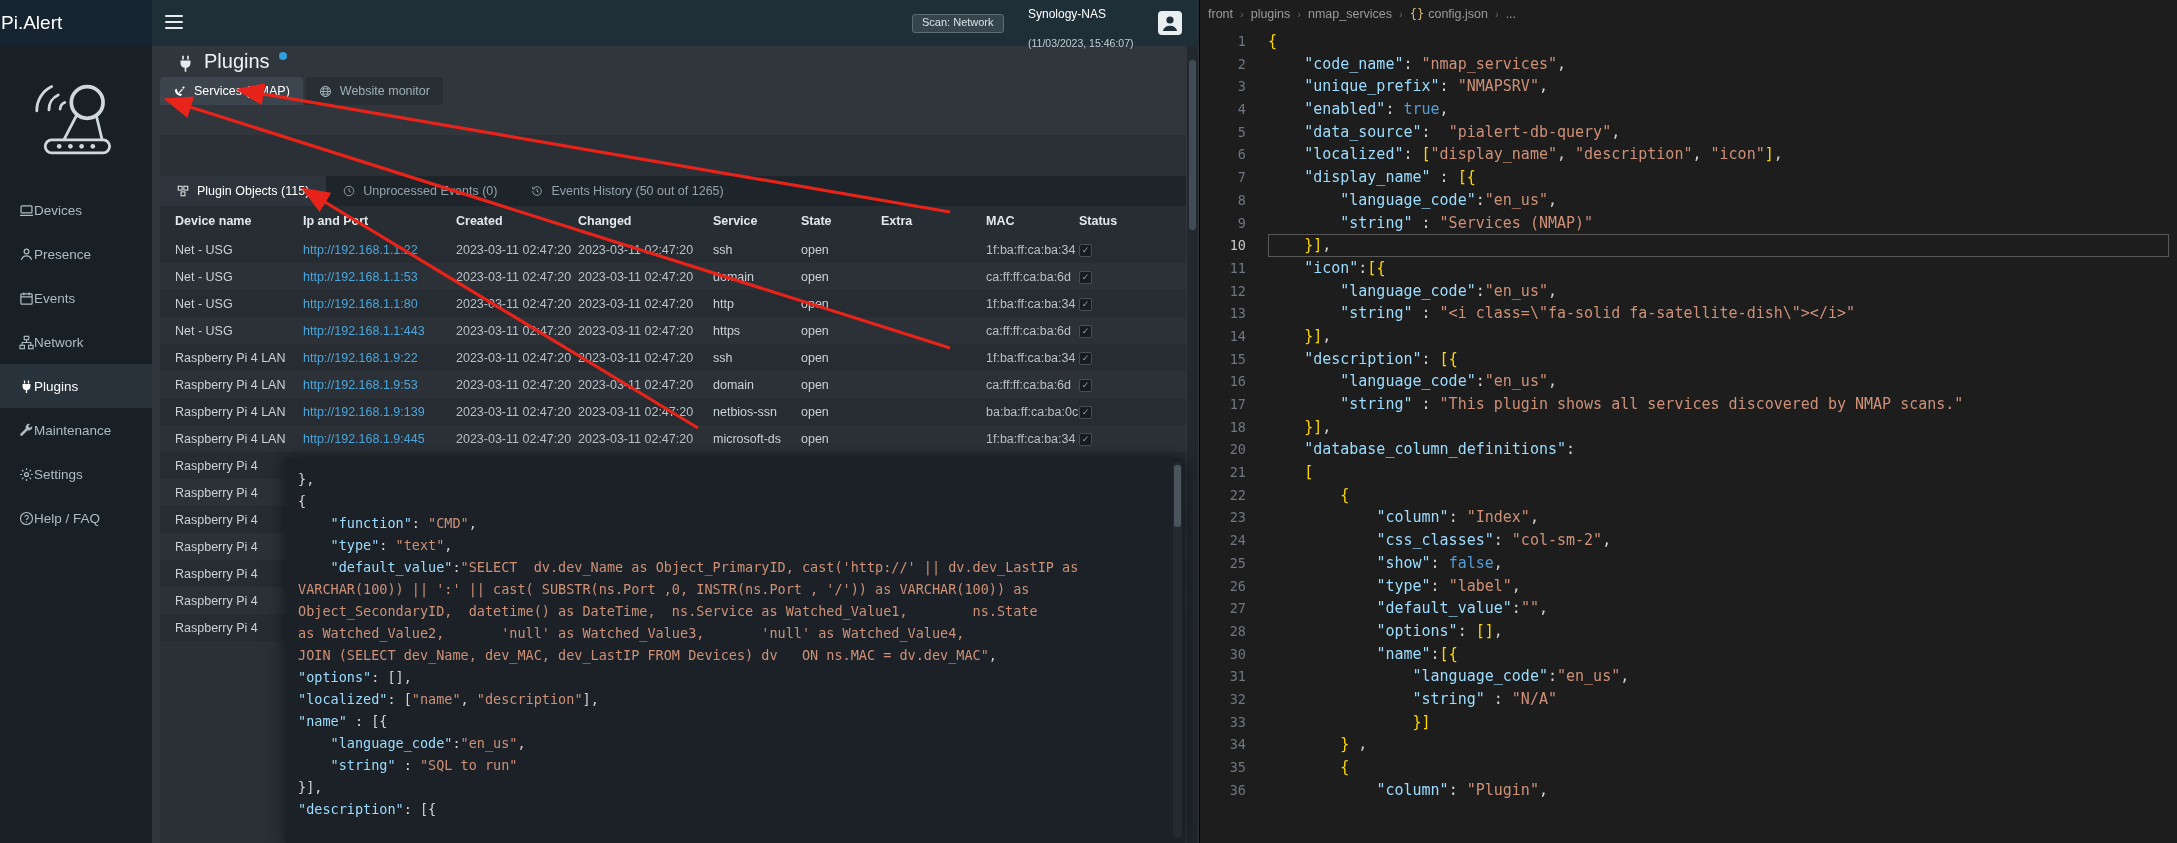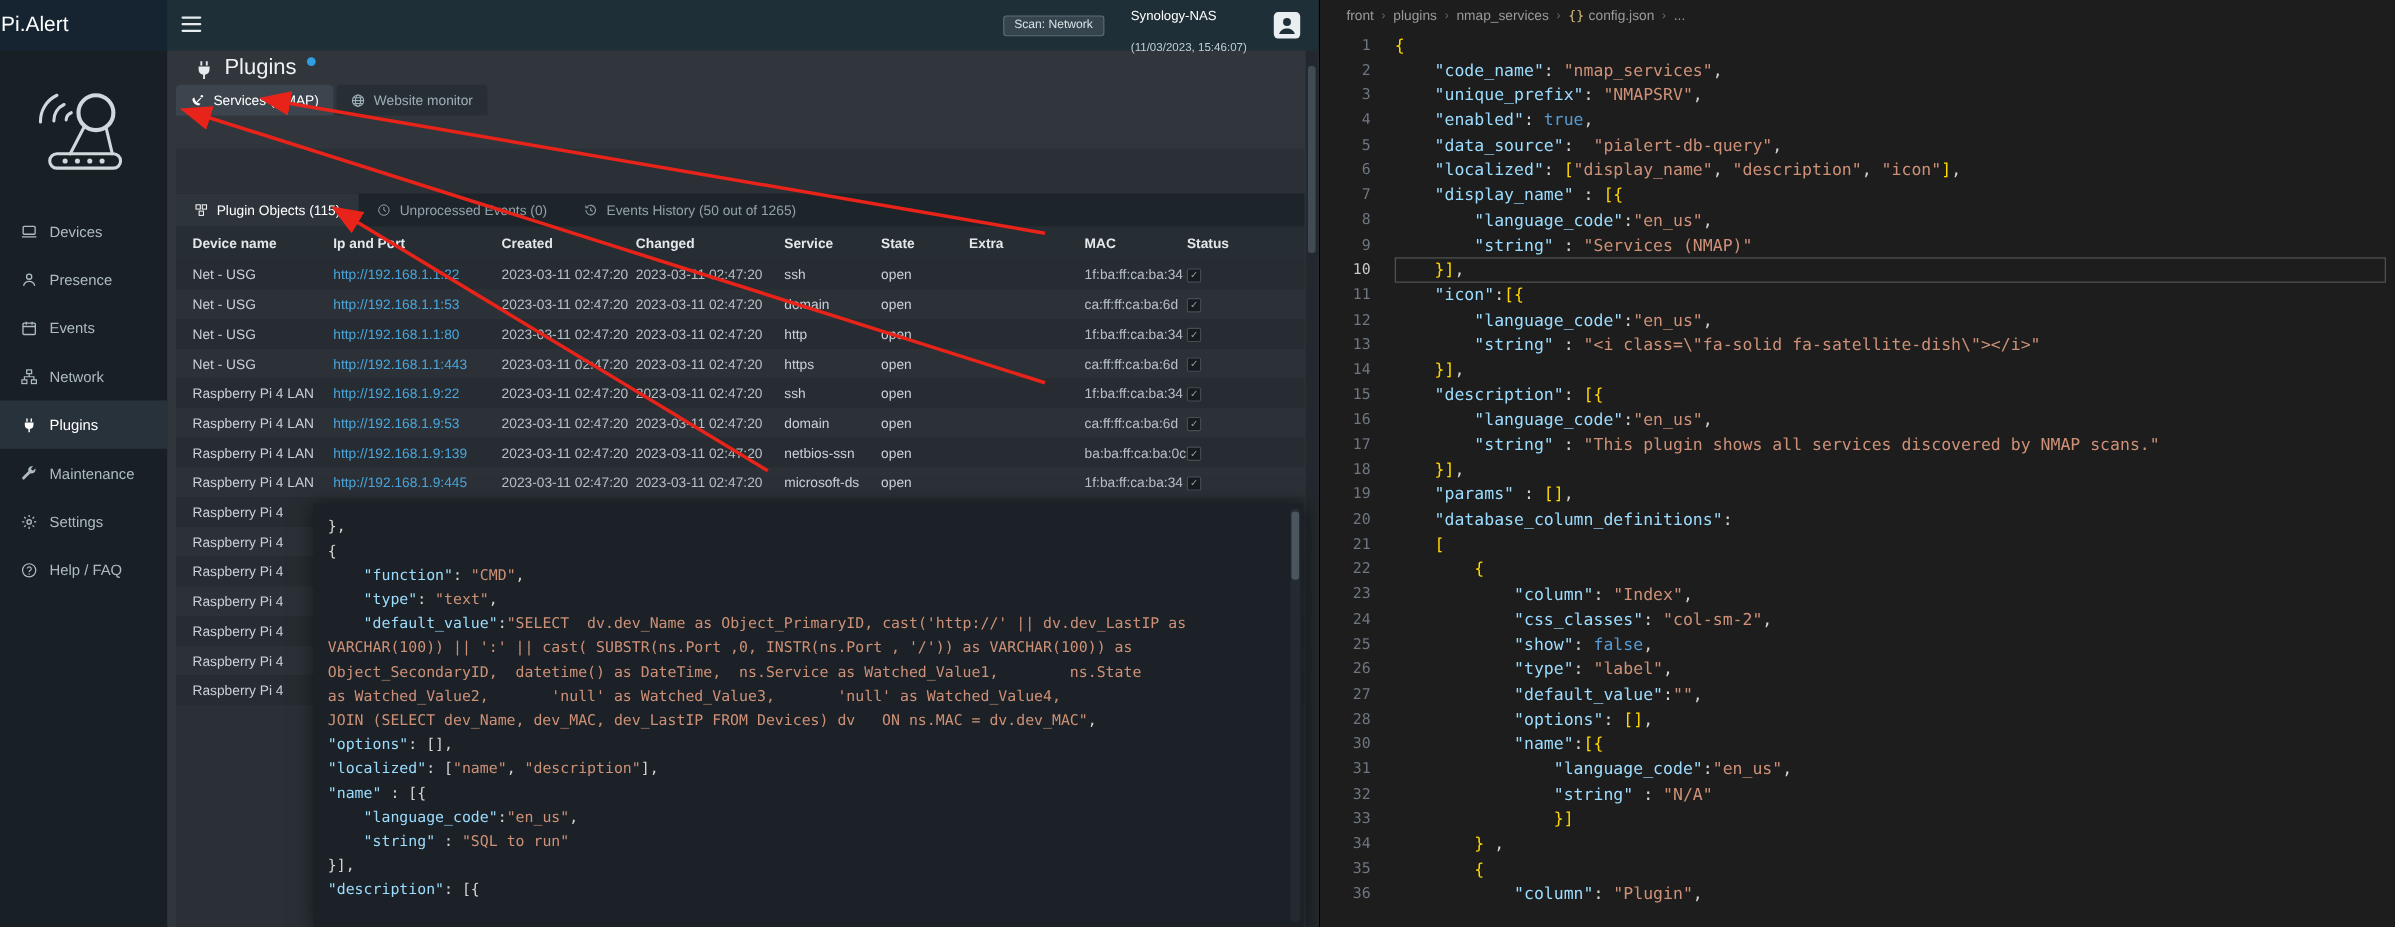--- a/index.html
+++ b/index.html
@@ -14,21 +14,21 @@
   .hamburger span{display:block;height:2px;background:#e6edf1;margin-bottom:4px;border-radius:1px}
   .scan-badge{position:absolute;left:912px;top:14px;height:19px;padding:1px 9px;font-size:11px;color:#d8e2e7;background:#36454d;border:1px solid #5d6d76;border-radius:3px;white-space:nowrap}
   .host{position:absolute;left:1028px;top:7px;color:#fff}
   .host .hn{font-size:12px;font-weight:normal}
   .host .ht{font-size:10.5px;color:#c3ced4;margin-top:16px}
   .user-ic{position:absolute;left:1157px;top:10px;width:26px;height:26px;cursor:pointer}
 
   .sidebar{position:absolute;left:0;top:46px;width:152px;height:797px;background:#182026}
   .logo{height:142px;display:flex;align-items:center;justify-content:center;padding-top:12px}
   .logo svg{width:112px;height:116px}
-  .side-item{height:44px;display:flex;align-items:center;gap:11px;padding-left:19px;color:#aebbc3;font-size:13.5px;cursor:pointer}
+  .side-item{height:44px;display:flex;align-items:center;padding-left:19px;color:#aebbc3;font-size:13.5px;cursor:pointer}
   .side-item.active{background:#28323a;color:#fff}
   .icn{width:15px;height:15px;display:inline-block;flex:0 0 auto}
   .icn svg{width:100%;height:100%;display:block}
 
   .page-title{position:absolute;left:176px;top:50px;color:#eef2f4;font-size:20px;display:flex;align-items:flex-start;gap:9px}
   .page-title .icn{width:19px;height:19px;margin-top:4px;color:#e4ebef}
   .sup-dot{width:8px;height:8px;border-radius:50%;background:#2e9fe0;display:inline-block;margin-top:2px;cursor:pointer}
 
   .tab-bar{position:absolute;left:160px;top:77px;display:flex;gap:3px;z-index:2}
   .tab{height:28px;display:flex;align-items:center;gap:8px;padding:0 13px;font-size:12.5px;border-radius:4px 4px 0 0;cursor:pointer}
@@ -58,21 +58,21 @@
   .sql-overlay{position:absolute;left:285px;top:458px;width:900px;height:385px;background:#1b2126;box-shadow:0 2px 18px rgba(0,0,0,.55);padding:10px 0 0 13px;z-index:20;overflow:hidden}
   .oline{font-family:"DejaVu Sans Mono",monospace;font-size:13.5px;line-height:22px;white-space:pre;color:#d4d4d4}
   .sql-scrollbar{position:absolute;right:3px;top:4px;width:9px;height:376px;background:#232a30;border-radius:4px}
   .sql-thumb{position:absolute;left:1px;top:3px;width:7px;height:62px;background:#4a555e;border-radius:3px;cursor:pointer}
 
   
   .tk{color:#9cdcfe}.ts{color:#ce9178}.tb{color:#569cd6}.tp{color:#ffd700}
 
   
   .editor{position:absolute;left:1199px;top:0;width:978px;height:843px;background:#1d1d1d;border-left:1px solid #000;overflow:hidden}
-  .bcrumb{height:28px;display:flex;align-items:center;padding-left:24px;gap:7px;font-size:12.5px;color:#9a9a9a}
+  .bcrumb{height:28px;display:flex;align-items:center;padding-left:8px;gap:7px;font-size:12.5px;color:#9a9a9a}
   .bc-item{display:flex;align-items:center;gap:4px;cursor:pointer}
   .bc-sep{color:#6a6a6a;font-size:11px}
   .bc-braces{color:#d7ba7d;font-family:"DejaVu Sans Mono",monospace;font-size:12px}
   .code{position:absolute;left:0;top:30px;width:100%;font-family:"DejaVu Sans Mono",monospace;font-size:15px}
   .crow{display:flex;height:22.7px;line-height:22.7px}
   .ln{width:46px;flex:0 0 46px;text-align:right;color:#6e7681;font-size:13.5px}
   .lc{white-space:pre;color:#d4d4d4;flex:1;margin-left:22px;margin-right:8px}
   .lc.cur{outline:1px solid #585858;outline-offset:-1px}
   .ln.lncur{color:#c9c9c9}
 
@@ -509,24 +509,20 @@
         </div>
         <div class="crow">
           <div class="ln">17</div>
           <div class="lc">        <span class="tk">"string"</span> : <span class="ts">"This plugin shows all services discovered by NMAP scans."</span></div>
         </div>
         <div class="crow">
           <div class="ln">18</div>
           <div class="lc">    <span class="tp">}</span><span class="tp">]</span>,</div>
         </div>
         <div class="crow">
-          <div class="ln">19</div>
-          <div class="lc">    <span class="tk">"params"</span> : <span class="tp">[</span><span class="tp">]</span>,</div>
-        </div>
-        <div class="crow">
           <div class="ln">20</div>
           <div class="lc">    <span class="tk">"database_column_definitions"</span>:</div>
         </div>
         <div class="crow">
           <div class="ln">21</div>
           <div class="lc">    <span class="tp">[</span></div>
         </div>
         <div class="crow">
           <div class="ln">22</div>
           <div class="lc">        <span class="tp">{</span></div>

